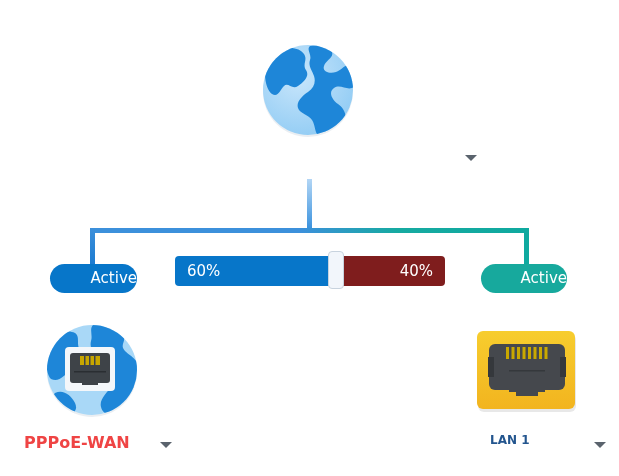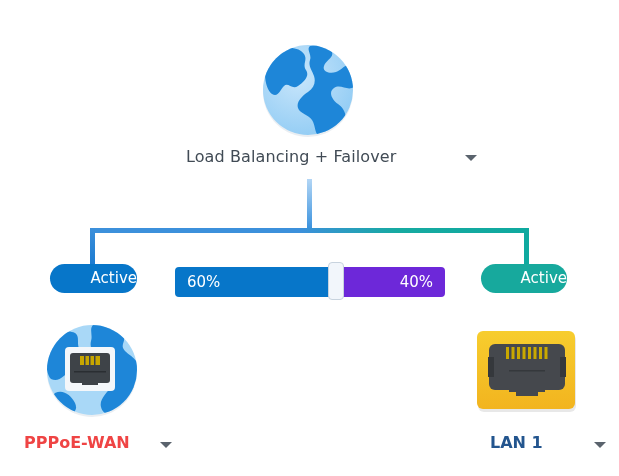--- a/index.html
+++ b/index.html
@@ -22,38 +22,38 @@
   #hbar { left: 90px; top: 228px; width: 439px; height: 5px; background: linear-gradient(90deg, #3c90db 0%, #3c90db 48%, #16aaa1 70%, #0fa99f 100%); }
   #leg-left { left: 90px; top: 228px; width: 5px; height: 38px; background: linear-gradient(#3c90db, #1b7ad0); }
   #leg-right { left: 524px; top: 228px; width: 5px; height: 38px; background: #0fa99f; }
 
   
   .badge { height: 29px; border-radius: 15px; color: #fff; font-size: 15px; line-height: 29px; text-align: right; }
   #badge-left { left: 50px; top: 264px; width: 87px; background: #0776c9; }
   #badge-right { left: 481px; top: 264px; width: 86px; background: #17a99d; }
 
   
-  #ratio-slider { left: 175px; top: 267px; width: 270px; height: 30px; }
+  #ratio-slider { left: 175px; top: 256px; width: 270px; height: 30px; }
   #ratio-left { position: absolute; left: 0; top: 0; height: 30px; background: #0776c9; border-radius: 4px 0 0 4px; }
-  #ratio-right { position: absolute; top: 0; height: 30px; right: 0; background: #6d28d9; border-radius: 0 4px 4px 0; }
+  #ratio-right { position: absolute; top: 0; height: 30px; right: 0; background: #7f1d1d; border-radius: 0 4px 4px 0; }
   .ratio-text { position: absolute; top: 0; line-height: 30px; color: #fff; font-size: 15px; }
   #ratio-left-text { left: 12px; }
   #ratio-right-text { right: 12px; }
   #ratio-handle { position: absolute; top: -5px; width: 16px; height: 38px; background: #f2f6fb; border: 1px solid #c8d3de; border-radius: 4px; box-sizing: border-box; cursor: ew-resize; }
 
   
   #wan-icon { left: 45px; top: 323px; width: 94px; height: 94px; }
   #lan-icon { left: 476px; top: 330px; width: 102px; height: 84px; }
 
   #wan-select { left: 24px; top: 432px; width: 160px; height: 24px; cursor: pointer; }
   #wan-label { position: absolute; left: 0; top: 1px; font-size: 16px; font-weight: bold; color: #ef4444; white-space: nowrap; }
   #wan-caret { left: 136px; top: 10px; }
 
   #lan-select { left: 490px; top: 432px; width: 122px; height: 24px; cursor: pointer; }
-  #lan-label { position: absolute; left: 0; top: 1px; font-size: 16px; font-weight: bold; color: #23558e; white-space: nowrap; }
+  #lan-label { position: absolute; left: 0; top: 1px; font-size: 12px; font-weight: bold; color: #23558e; white-space: nowrap; }
   #lan-caret { left: 104px; top: 10px; }
 </style>
 </head>
 <body>
 
 <div class="abs" id="top-globe">
   <svg width="96" height="96" viewBox="0 0 96 96">
     <defs>
       <clipPath id="gclip">
           <circle cx="48" cy="48" r="45"></circle>
@@ -66,21 +66,20 @@
     <circle cx="48" cy="50" r="45" fill="#d5dde6" opacity="0.5"></circle>
     <circle cx="48" cy="48" r="45" fill="url(#gsea)"></circle>
     <g clip-path="url(#gclip)" fill="#1e86d8">
       <path d="M20 8 C30 4 40 6 44 12 C48 18 42 22 46 28 C50 34 44 40 38 44 C32 48 28 40 24 44 C20 48 18 56 12 52 C6 48 2 30 8 20 C12 14 16 10 20 8 Z"></path>
       <path d="M50 4 C58 2 70 4 72 10 C74 16 66 18 64 24 C62 30 70 32 76 30 C82 28 86 20 92 24 C98 30 98 44 92 46 C86 48 80 42 74 46 C68 50 72 58 78 62 C84 66 88 74 84 82 C80 90 70 96 60 94 C54 92 56 84 52 78 C48 72 40 72 38 66 C36 60 42 54 48 50 C54 46 56 40 54 34 C52 28 48 24 50 18 C52 12 46 8 50 4 Z"></path>
     </g>
   </svg>
 </div>
 
 <div class="abs" id="mode-select">
-  <span id="mode-label">Load Balancing + Failover</span>
   <span class="caret" id="mode-caret"></span>
 </div>
 
 <div class="abs" id="trunk"></div>
 <div class="abs" id="hbar"></div>
 <div class="abs" id="leg-left"></div>
 <div class="abs" id="leg-right"></div>
 
 <div class="abs badge" id="badge-left">Active</div>
 <div class="abs badge" id="badge-right">Active</div>

